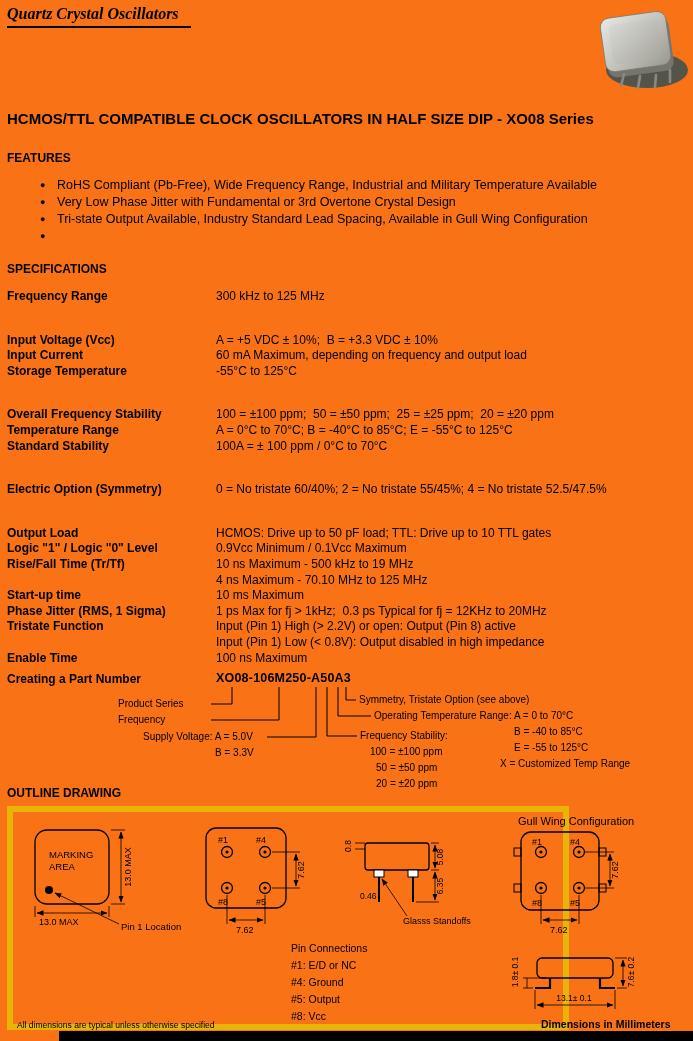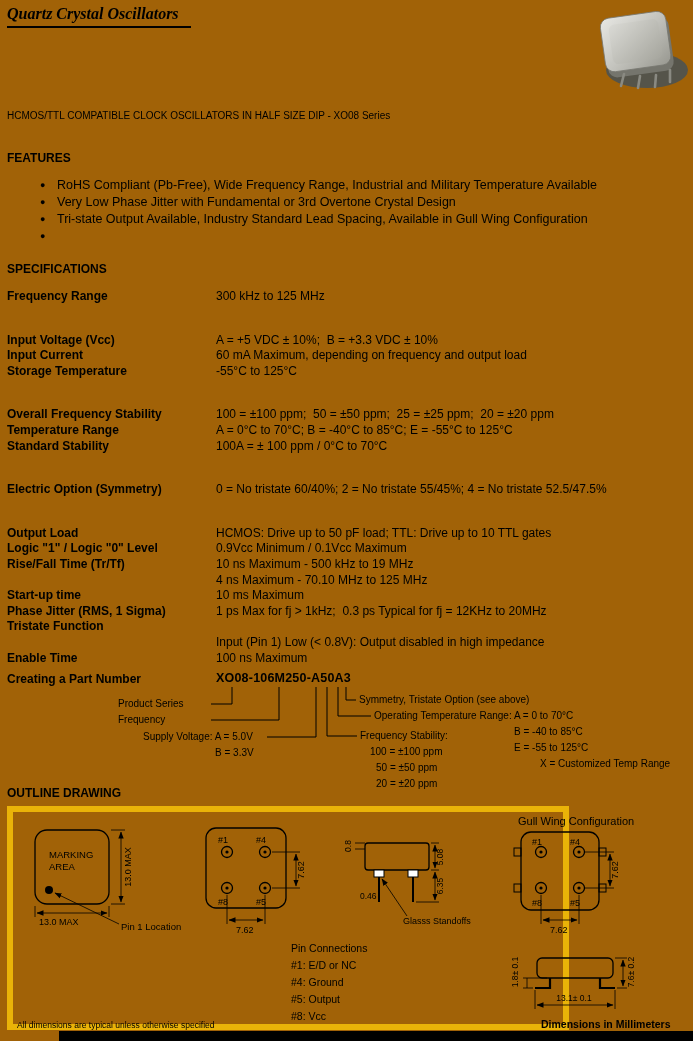--- a/index.html
+++ b/index.html
@@ -1,26 +1,26 @@
 <!DOCTYPE html>
 <html><head>
 <meta charset="utf-8">
 <style>
   *{margin:0;padding:0;box-sizing:border-box}
   html,body{background:#fff}
   body{font-family:"Liberation Sans",sans-serif;color:#000}
-  .page{position:relative;width:693px;height:1041px;background:#a16207;overflow:hidden}
+  .page{position:relative;width:693px;height:1041px;background:#f97316;overflow:hidden}
 
   .brand{position:absolute;left:7px;top:5px;font-family:"Liberation Serif",serif;
          font-style:italic;font-weight:bold;font-size:16px;
          border-bottom:2px solid #000;padding:0 12px 3px 0;white-space:nowrap}
 
   .photo{position:absolute;left:590px;top:4px;width:102px;height:92px}
 
-  .doc-title{position:absolute;left:7px;top:110px;font-size:10px;font-weight:normal;white-space:nowrap}
+  .doc-title{position:absolute;left:7px;top:110px;font-size:15px;font-weight:bold;white-space:nowrap}
 
   .sec-heading{position:absolute;left:7px;font-size:12px;font-weight:bold}
   #features-heading{top:151px}
   #spec-heading{top:262px}
   .outline-heading{position:absolute;left:7px;top:786px;font-size:12px;font-weight:bold}
 
   .features{position:absolute;left:40px;top:177px;font-size:12.5px}
   .feat-row{display:flex;line-height:16px}
   .feat-row .bullet{width:17px;flex:none}
   .bullet::before{content:"●";font-size:9px;position:relative;top:-1px}
@@ -38,21 +38,21 @@
   .pn-callout{position:absolute;font-size:10px;white-space:nowrap;line-height:11px}
   .co-right{text-align:left}
   #co-product{left:118px;width:90px;top:30px}
   #co-frequency{left:118px;width:90px;top:46px}
   #co-supply{left:143px;top:63px}
   #co-supply-b{left:215px;top:79px}
   #co-symmetry{left:359px;top:26px}
   #co-optemp{left:374px;top:42px}
   #co-optemp-b{left:514px;top:58px}
   #co-optemp-e{left:514px;top:74px}
-  #co-optemp-x{left:540px;top:90px}
+  #co-optemp-x{left:500px;top:90px}
   #co-fstab{left:360px;top:62px}
   #co-fs100{left:370px;top:78px}
   #co-fs50{left:376px;top:94px}
   #co-fs20{left:376px;top:110px}
 
   .outline-box{position:absolute;left:7px;top:806px;width:562px;height:224px;border:6px solid #eab308}
   .outline-box svg{font-family:"Liberation Sans",sans-serif}
 
   .bottom-bar{position:absolute;left:59px;top:1031px;width:634px;height:10px;background:#000}
 </style>
@@ -167,20 +167,21 @@
     <div class="spec-row">
         <div class="spec-label">Start-up time</div>
         <div class="spec-value">10 ms Maximum</div>
       </div>
     <div class="spec-row">
         <div class="spec-label">Phase Jitter (RMS, 1 Sigma)</div>
         <div class="spec-value">1 ps Max for fj &gt; 1kHz;  0.3 ps Typical for fj = 12KHz to 20MHz</div>
       </div>
     <div class="spec-row">
         <div class="spec-label">Tristate Function</div>
+        <div class="spec-value">Input (Pin 1) High (&gt; 2.2V) or open: Output (Pin 8) active</div>
       </div>
     <div class="spec-row">
         <div class="spec-label"></div>
         <div class="spec-value">Input (Pin 1) Low (&lt; 0.8V): Output disabled in high impedance</div>
       </div>
     <div class="spec-row">
         <div class="spec-label">Enable Time</div>
         <div class="spec-value">100 ns Maximum</div>
       </div>
   </div>

